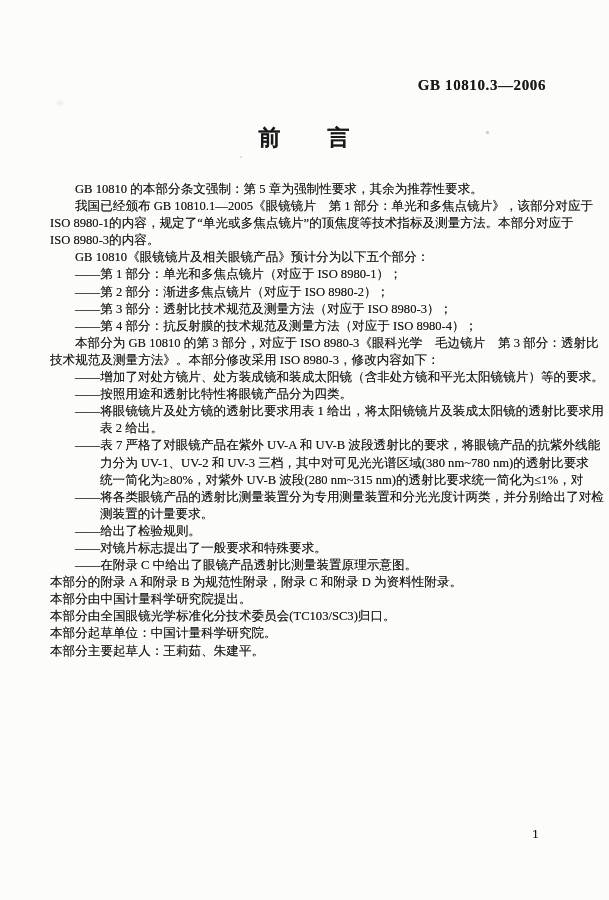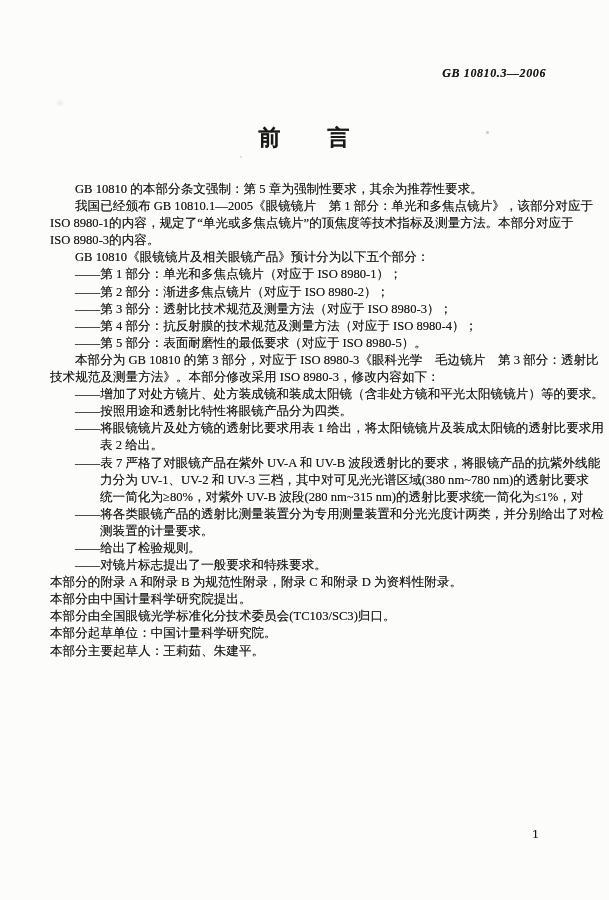--- a/index.html
+++ b/index.html
@@ -8,27 +8,26 @@
     width: 609px;
     height: 900px;
     margin: 0 auto;
     background: #fcfcfa;
     overflow: hidden;
     font-family: "Liberation Serif", "DejaVu Serif", serif;
     color: #191919;
   }
   .doc-number {
     position: absolute;
-    top: 66px;
+    top: 77px;
     right: 63px;
-    font-size: 12px;
+    font-size: 15px;
     font-weight: bold;
     letter-spacing: 0.6px;
     text-shadow: 0 0 0.5px rgba(0,0,0,0.6);
-    font-style: italic;
   }
   .page-title {
     position: absolute;
     top: 123px;
     left: 0;
     width: 100%;
     margin: 0;
     text-align: center;
     font-size: 22px;
     font-weight: bold;
@@ -72,34 +71,34 @@
   <div class="body-text">
       <div class="bl i1">GB 10810 的本部分条文强制：第 5 章为强制性要求，其余为推荐性要求。</div>
       <div class="bl i1">我国已经颁布 GB 10810.1—2005《眼镜镜片　第 1 部分：单光和多焦点镜片》，该部分对应于</div>
       <div class="bl i0">ISO 8980-1的内容，规定了“单光或多焦点镜片”的顶焦度等技术指标及测量方法。本部分对应于</div>
       <div class="bl i0">ISO 8980-3的内容。</div>
       <div class="bl i1">GB 10810《眼镜镜片及相关眼镜产品》预计分为以下五个部分：</div>
       <div class="bl i1">——第 1 部分：单光和多焦点镜片（对应于 ISO 8980-1）；</div>
       <div class="bl i1">——第 2 部分：渐进多焦点镜片（对应于 ISO 8980-2）；</div>
       <div class="bl i1">——第 3 部分：透射比技术规范及测量方法（对应于 ISO 8980-3）；</div>
       <div class="bl i1">——第 4 部分：抗反射膜的技术规范及测量方法（对应于 ISO 8980-4）；</div>
-      <div class="bl i1">——第 5 部分：表面耐磨性的最低要求（对应于 ISO 8980-5）。</div>
       <div class="bl i1">本部分为 GB 10810 的第 3 部分，对应于 ISO 8980-3《眼科光学　毛边镜片　第 3 部分：透射比</div>
       <div class="bl i0">技术规范及测量方法》。本部分修改采用 ISO 8980-3，修改内容如下：</div>
       <div class="bl i1">——增加了对处方镜片、处方装成镜和装成太阳镜（含非处方镜和平光太阳镜镜片）等的要求。</div>
       <div class="bl i1">——按照用途和透射比特性将眼镜产品分为四类。</div>
       <div class="bl i1">——将眼镜镜片及处方镜的透射比要求用表 1 给出，将太阳镜镜片及装成太阳镜的透射比要求用</div>
       <div class="bl i2">表 2 给出。</div>
       <div class="bl i1">——表 7 严格了对眼镜产品在紫外 UV-A 和 UV-B 波段透射比的要求，将眼镜产品的抗紫外线能</div>
       <div class="bl i2">力分为 UV-1、UV-2 和 UV-3 三档，其中对可见光光谱区域(380 nm~780 nm)的透射比要求</div>
       <div class="bl i2">统一简化为≥80%，对紫外 UV-B 波段(280 nm~315 nm)的透射比要求统一简化为≤1%，对</div>
       <div class="bl i1">——将各类眼镜产品的透射比测量装置分为专用测量装置和分光光度计两类，并分别给出了对检</div>
       <div class="bl i2">测装置的计量要求。</div>
       <div class="bl i1">——给出了检验规则。</div>
       <div class="bl i1">——对镜片标志提出了一般要求和特殊要求。</div>
+      <div class="bl i1">——在附录 C 中给出了眼镜产品透射比测量装置原理示意图。</div>
       <div class="bl i0">本部分的附录 A 和附录 B 为规范性附录，附录 C 和附录 D 为资料性附录。</div>
       <div class="bl i0">本部分由中国计量科学研究院提出。</div>
       <div class="bl i0">本部分由全国眼镜光学标准化分技术委员会(TC103/SC3)归口。</div>
       <div class="bl i0">本部分起草单位：中国计量科学研究院。</div>
       <div class="bl i0">本部分主要起草人：王莉茹、朱建平。</div>
     </div>
 
   <div class="page-number">1</div>
 
   <div class="speck s1"></div>

